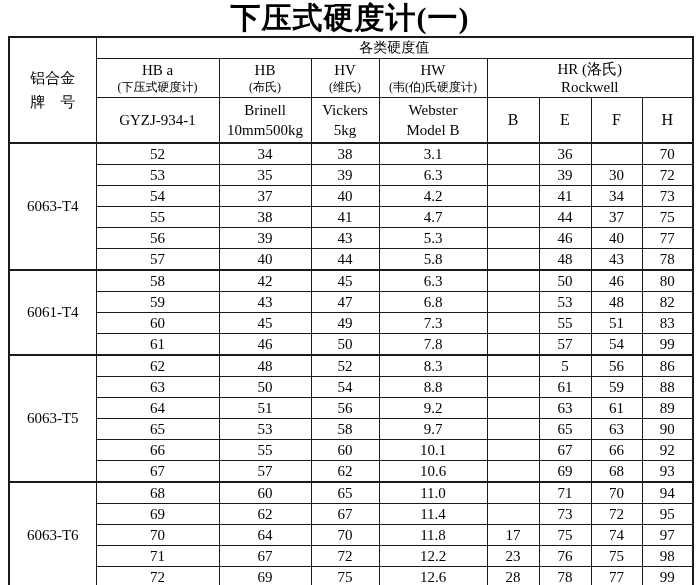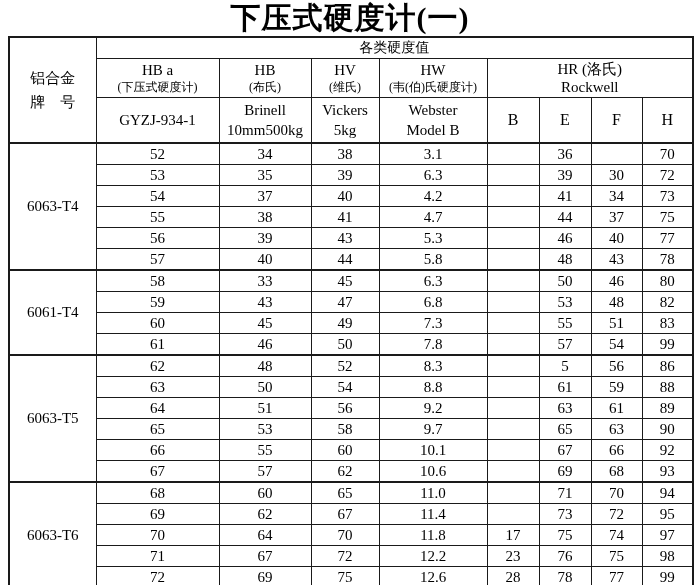--- a/index.html
+++ b/index.html
@@ -192,21 +192,21 @@
           <td>44</td>
           <td>5.8</td>
           <td></td>
           <td>48</td>
           <td>43</td>
           <td>78</td>
         </tr>
         <tr class="group-start">
           <td class="alloy" rowspan="4">6061-T4</td>
           <td>58</td>
-          <td>33</td>
+          <td>42</td>
           <td>45</td>
           <td>6.3</td>
           <td></td>
           <td>50</td>
           <td>46</td>
           <td>80</td>
         </tr>
         <tr>
           <td>59</td>
           <td>43</td>

